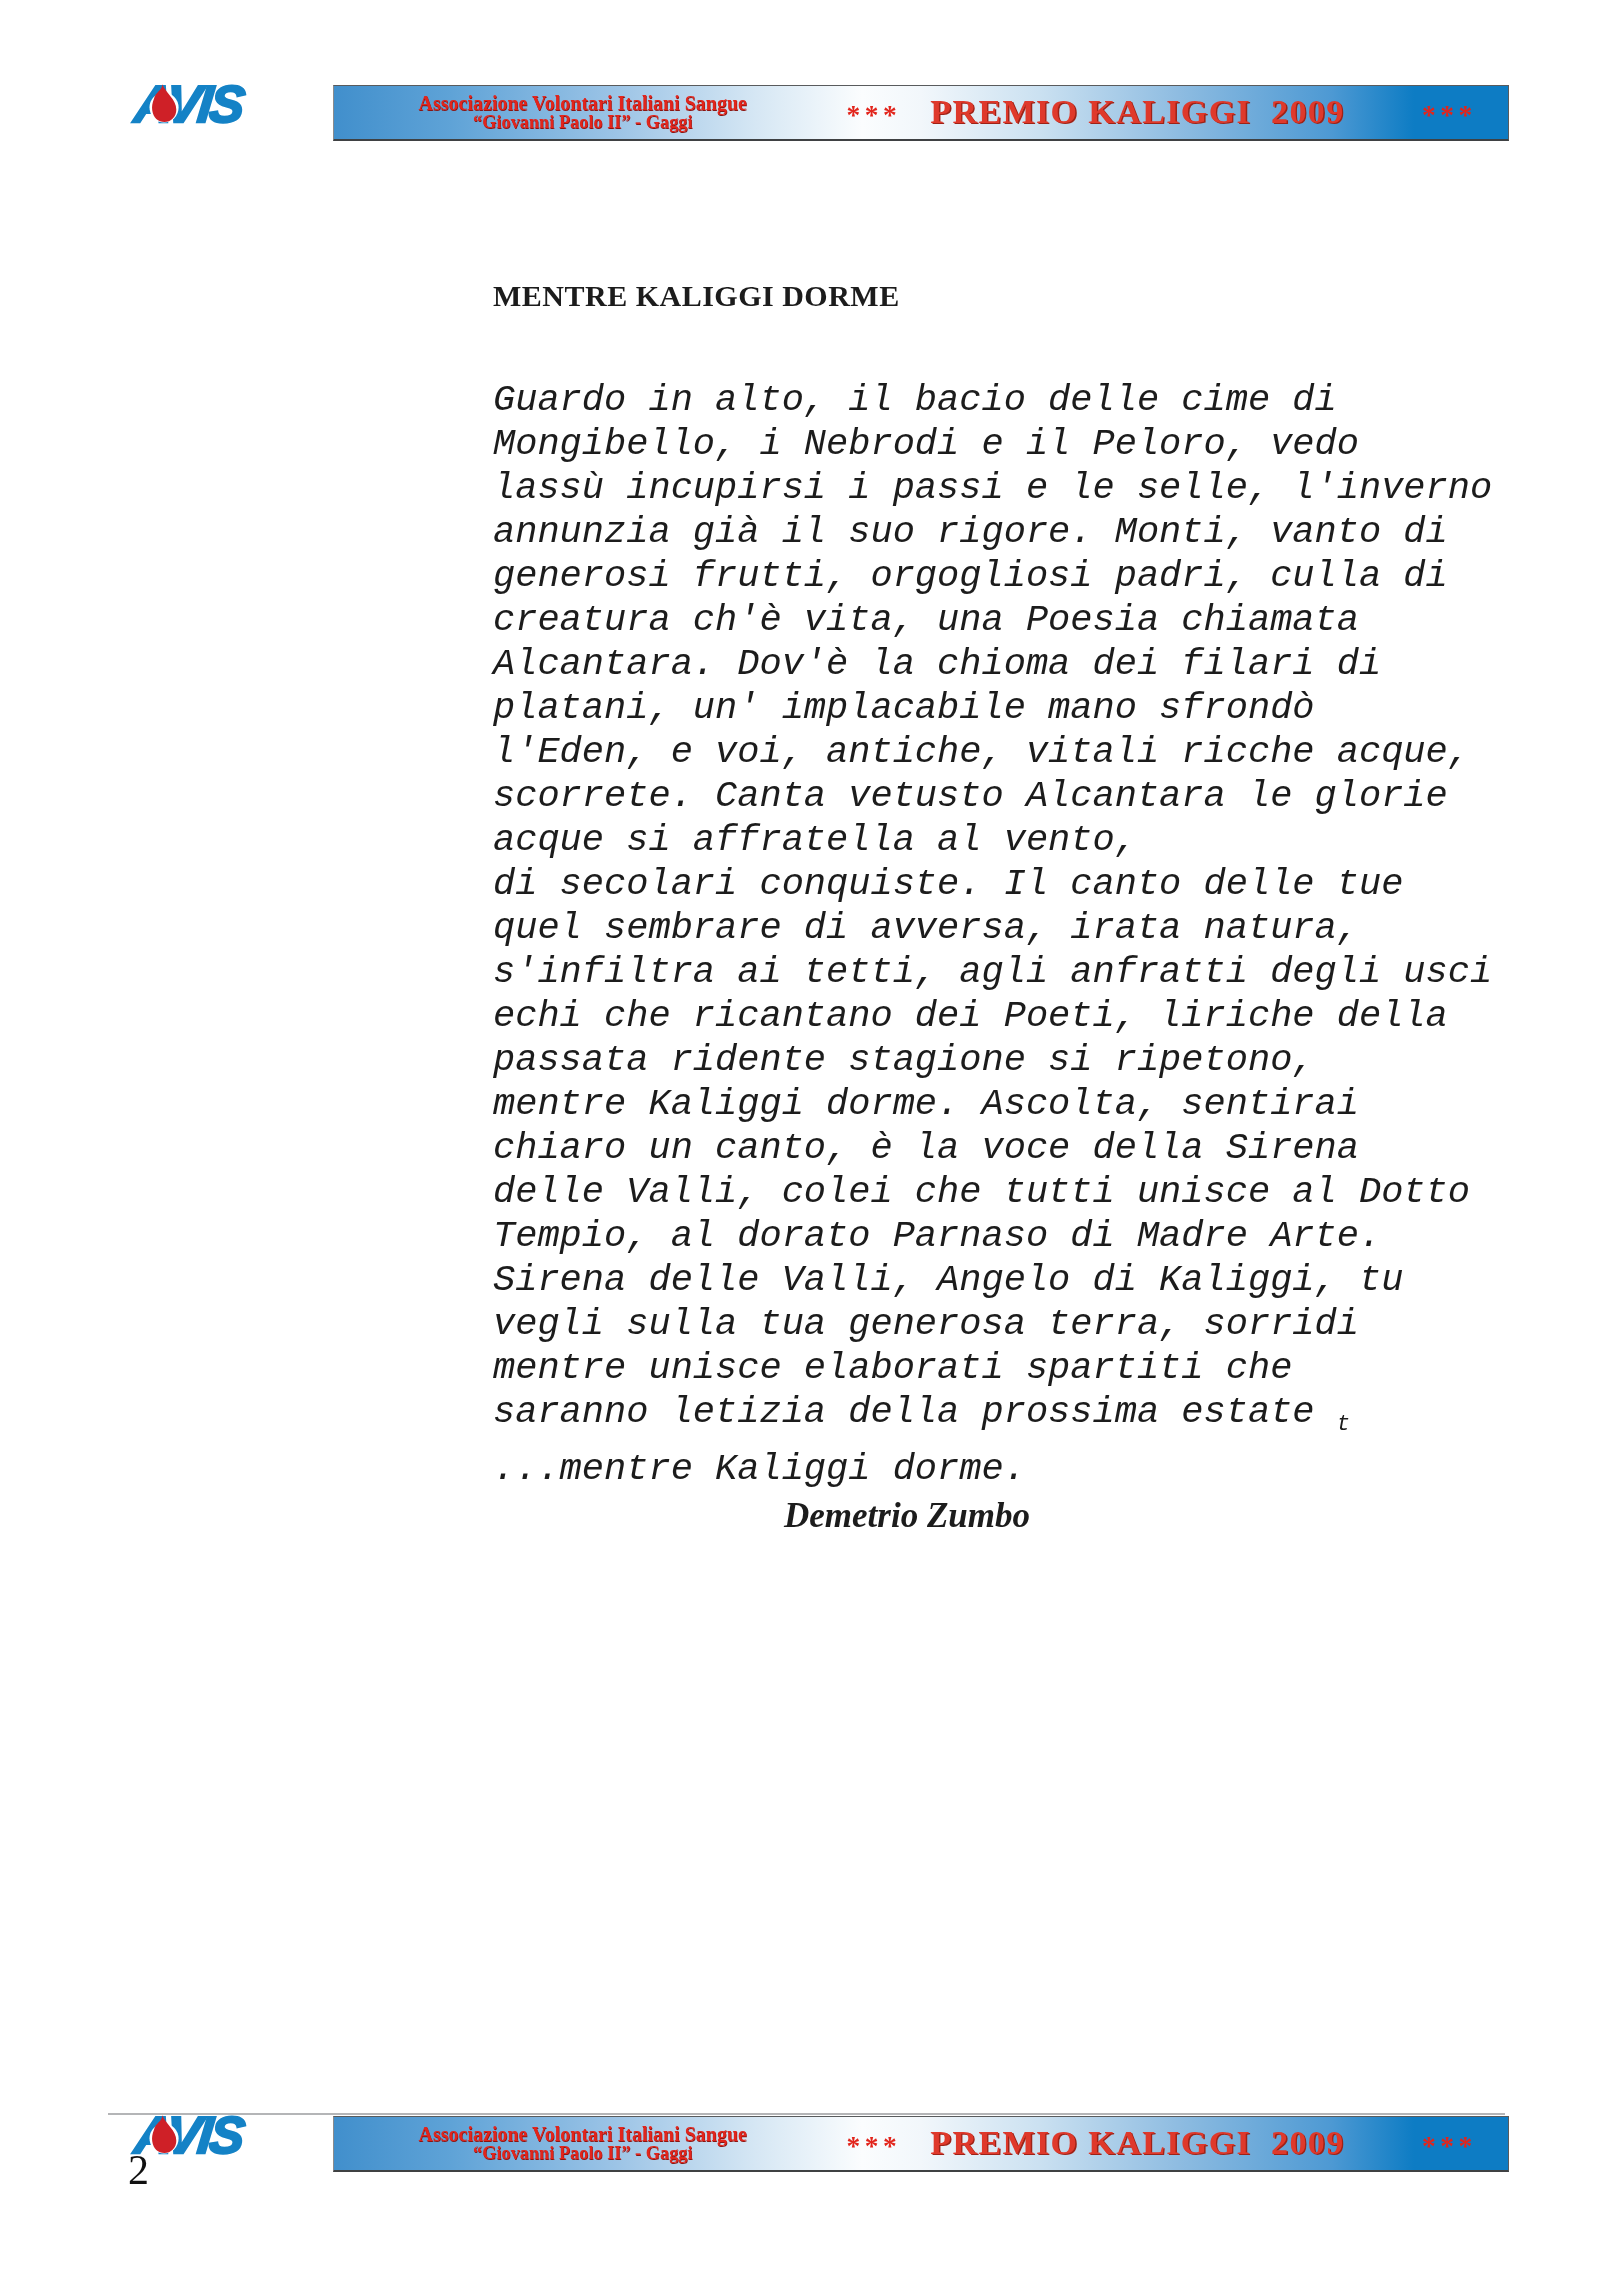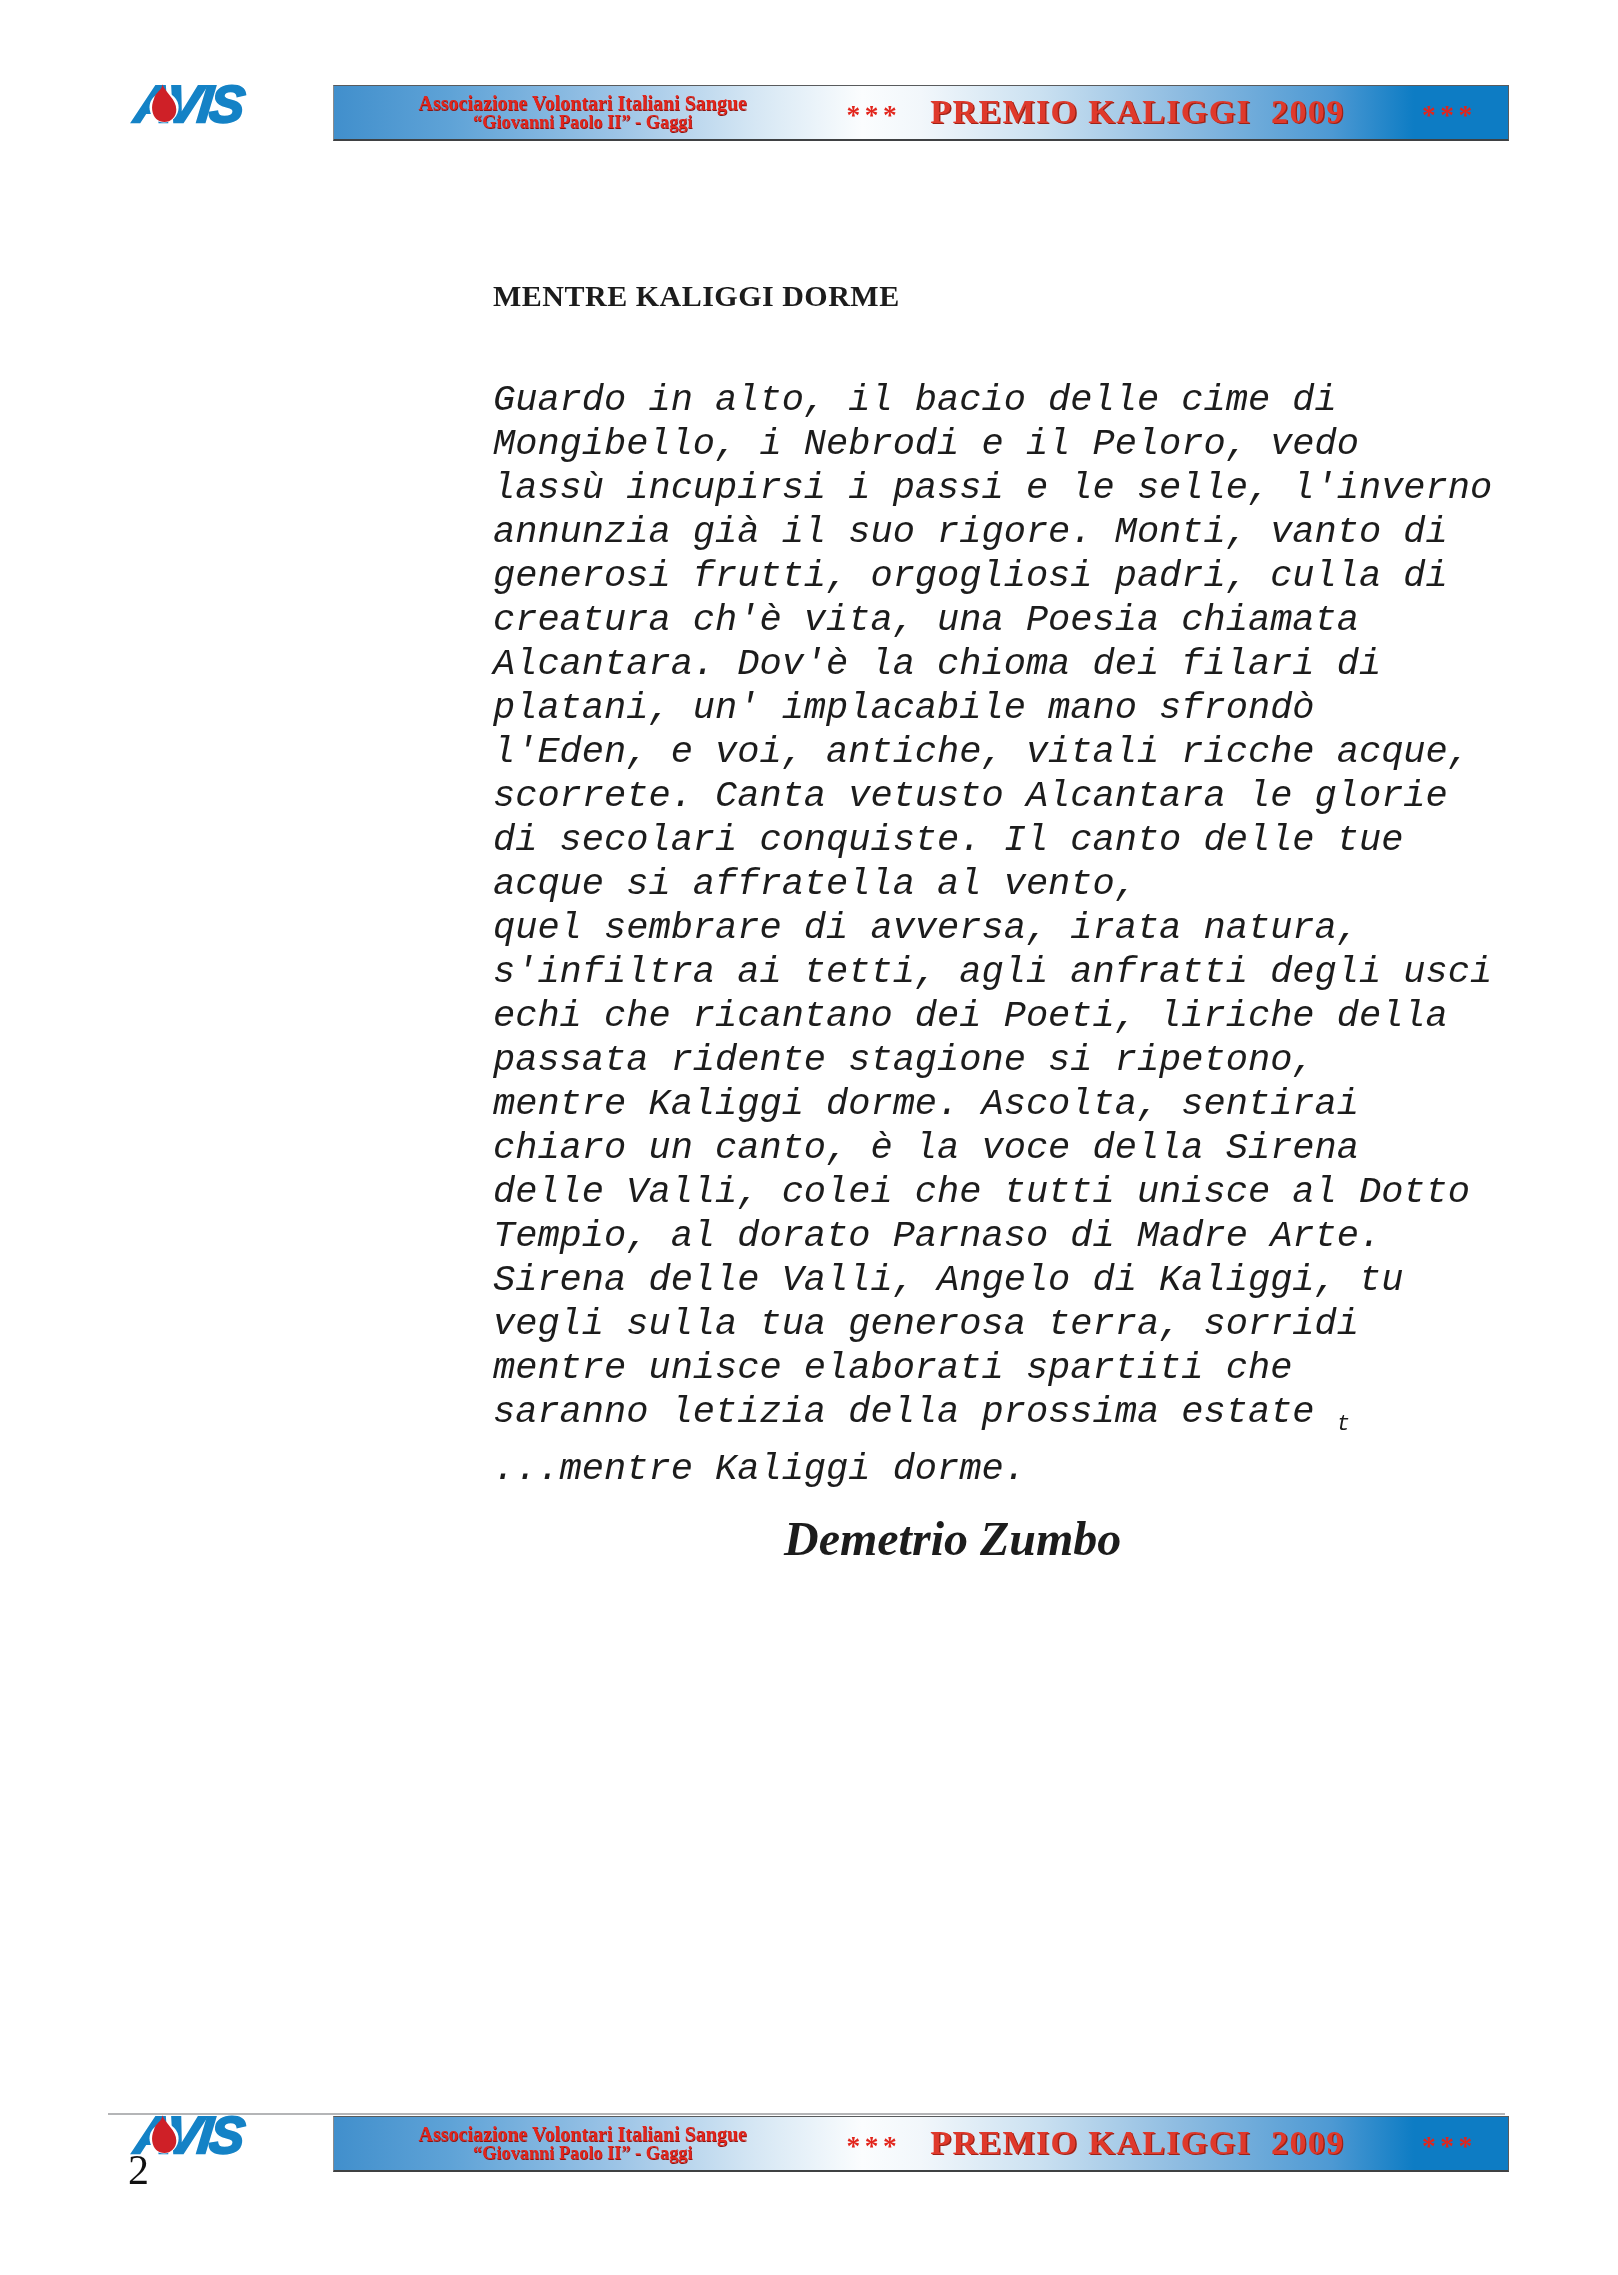--- a/index.html
+++ b/index.html
@@ -60,22 +60,22 @@
   .content { position:absolute; left:493px; top:274px; width:740px; color:#1c1c1c; }
   .poem-title {
     font-size:30px; font-weight:bold; letter-spacing:0.5px;
     margin:0 0 60px 0; line-height:44px;
   }
   .poem-line {
     font-style:italic; font-size:37px; line-height:44px; white-space:nowrap;font-family:Liberation Mono, monospace;
   }
   .poem-line sub { font-size:22px; }
   .author {
-    font-weight:bold; font-style:italic; font-size:48px;
-    margin-left:291px; margin-top:26px; line-height:44px;
+    font-weight:bold; font-style:italic; font-size:35px;
+    margin-left:291px; margin-top:3px; line-height:44px;
   }
 
   
   .page-number { position:absolute; left:128px; top:2147px; font-size:42px; line-height:46px; color:#111; }
 </style>
 </head>
 <body>
 
 <div class="page">
 
@@ -104,22 +104,22 @@
         <div class="poem-line">Guardo in alto, il bacio delle cime di</div>
         <div class="poem-line">Mongibello, i Nebrodi e il Peloro, vedo</div>
         <div class="poem-line">lassù incupirsi i passi e le selle, l'inverno</div>
         <div class="poem-line">annunzia già il suo rigore. Monti, vanto di</div>
         <div class="poem-line">generosi frutti, orgogliosi padri, culla di</div>
         <div class="poem-line">creatura ch'è vita, una Poesia chiamata</div>
         <div class="poem-line">Alcantara. Dov'è la chioma dei filari di</div>
         <div class="poem-line">platani, un' implacabile mano sfrondò</div>
         <div class="poem-line">l'Eden, e voi, antiche, vitali ricche acque,</div>
         <div class="poem-line">scorrete. Canta vetusto Alcantara le glorie</div>
+        <div class="poem-line">acque si affratella al vento,</div>
         <div class="poem-line">di secolari conquiste. Il canto delle tue</div>
-        <div class="poem-line">acque si affratella al vento,</div>
         <div class="poem-line">quel sembrare di avversa, irata natura,</div>
         <div class="poem-line">s'infiltra ai tetti, agli anfratti degli usci</div>
         <div class="poem-line">echi che ricantano dei Poeti, liriche della</div>
         <div class="poem-line">passata ridente stagione si ripetono,</div>
         <div class="poem-line">mentre Kaliggi dorme. Ascolta, sentirai</div>
         <div class="poem-line">chiaro un canto, è la voce della Sirena</div>
         <div class="poem-line">delle Valli, colei che tutti unisce al Dotto</div>
         <div class="poem-line">Tempio, al dorato Parnaso di Madre Arte.</div>
         <div class="poem-line">Sirena delle Valli, Angelo di Kaliggi, tu</div>
         <div class="poem-line">vegli sulla tua generosa terra, sorridi</div>

